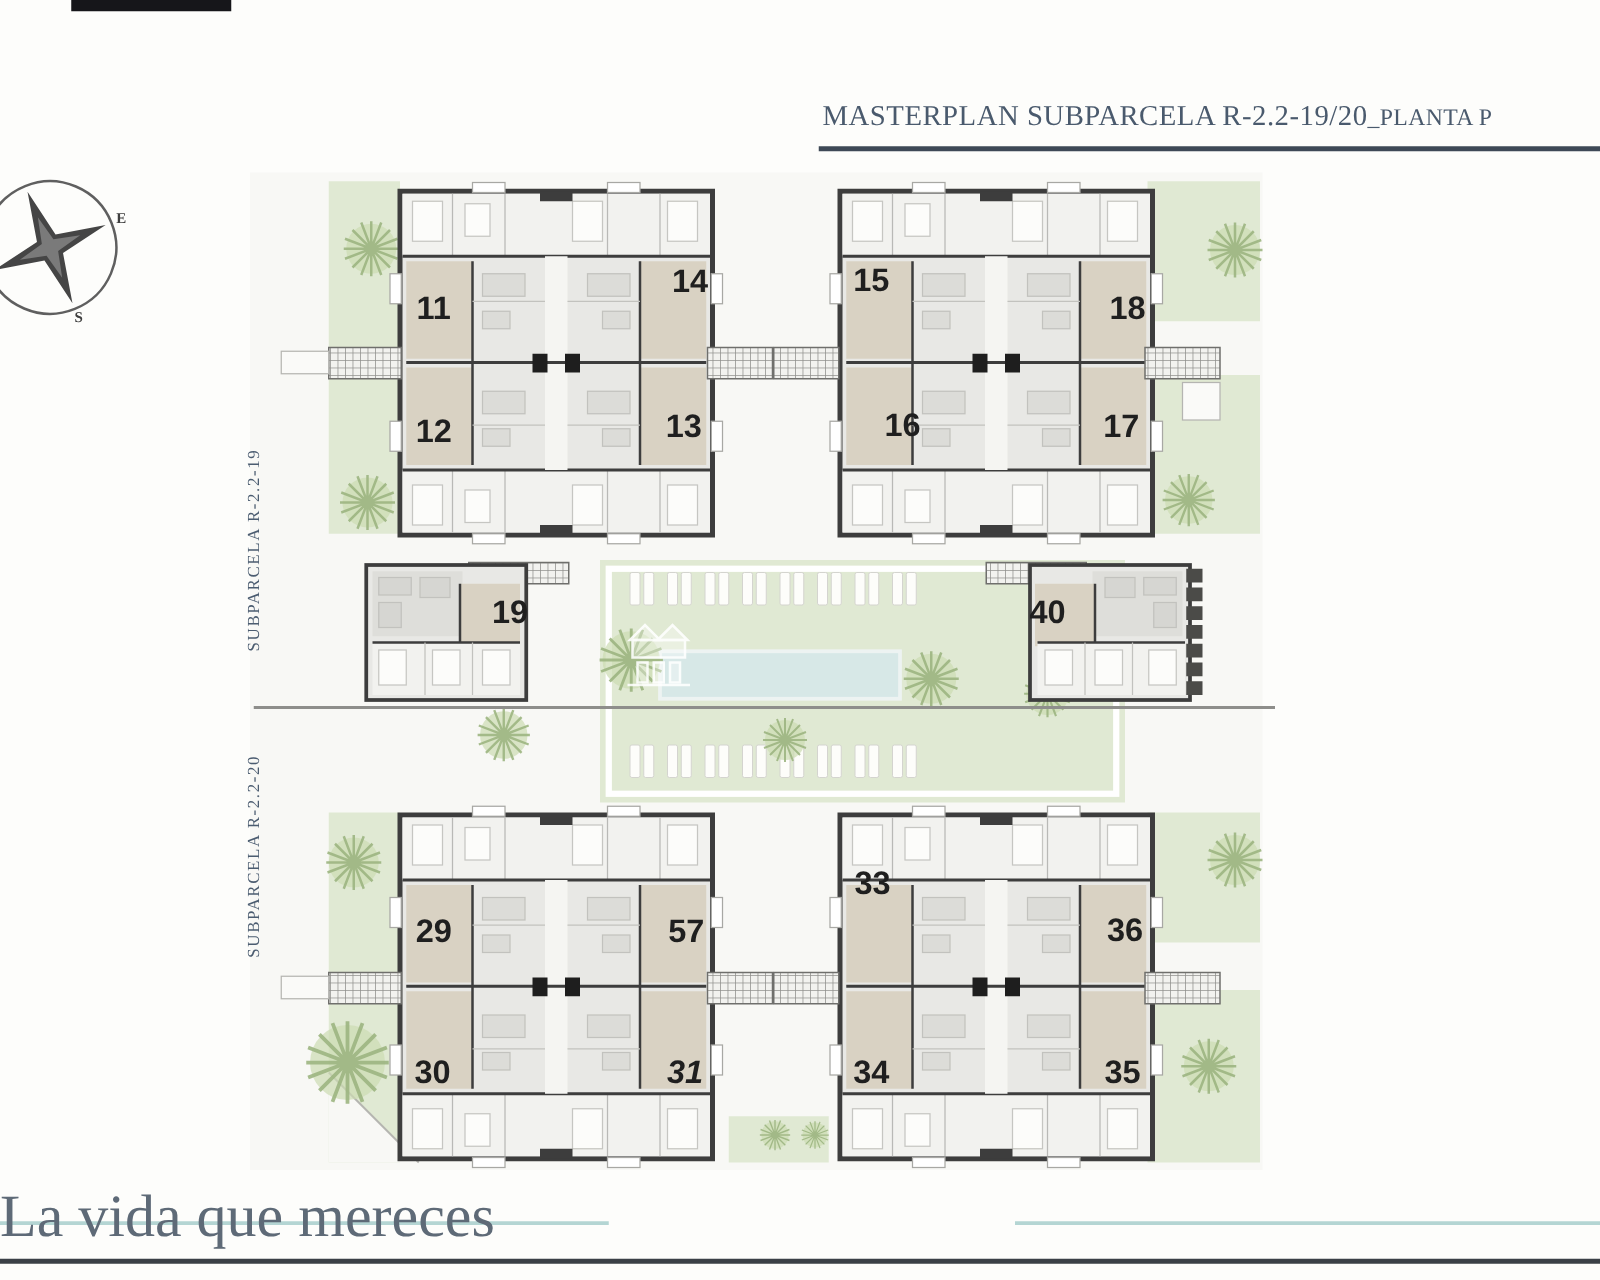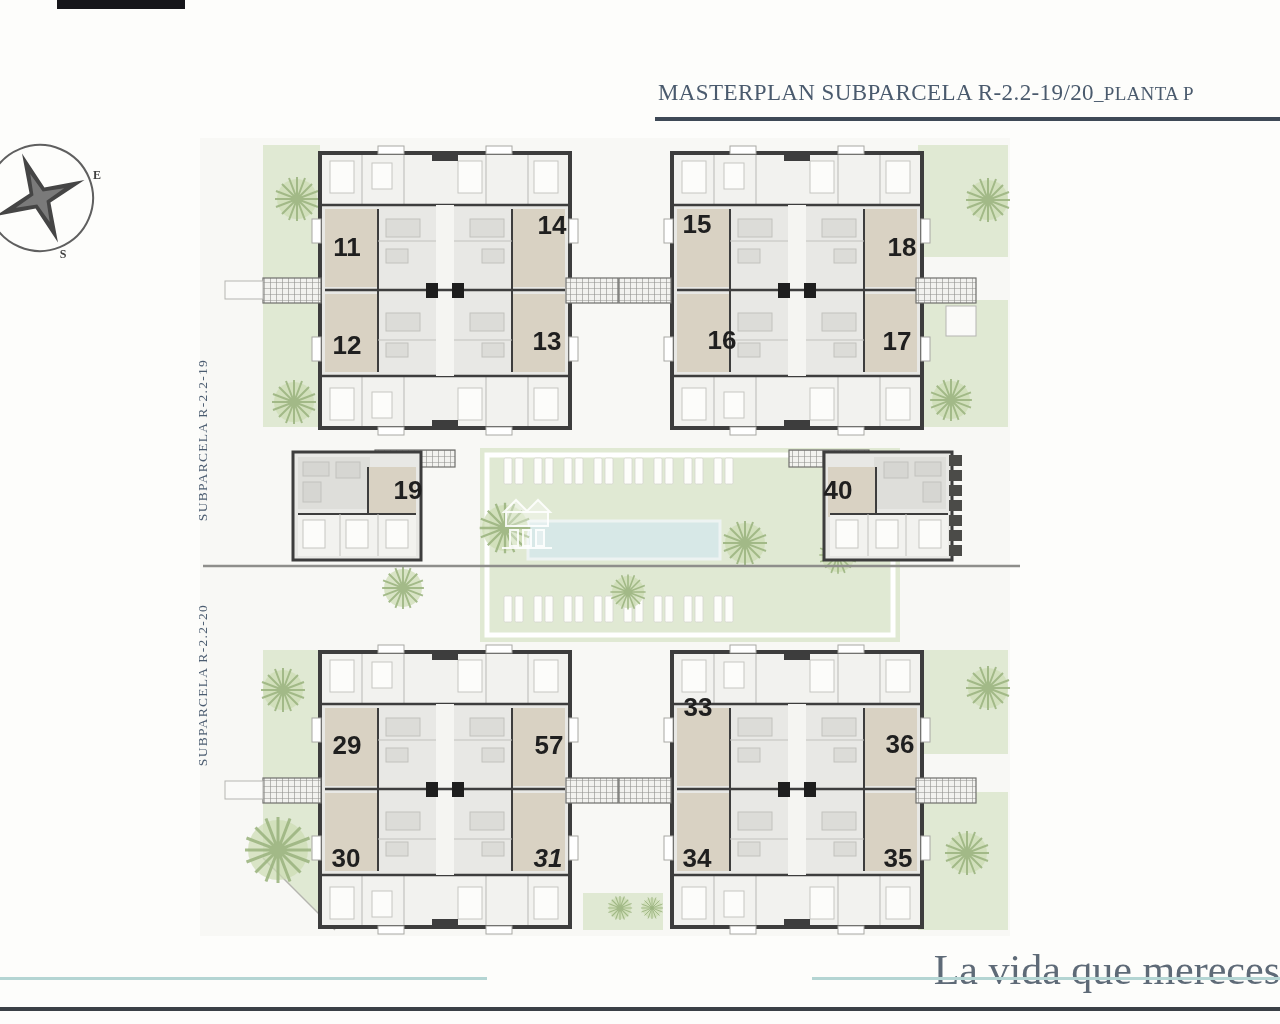--- a/index.html
+++ b/index.html
@@ -14,22 +14,22 @@
   .plan-art{position:absolute;left:0;top:0;}
   .compass-letter{position:absolute;font-family:"Liberation Serif",serif;font-weight:bold;
                   font-size:12px;color:#3f3f3f;transform:translate(-50%,-50%);}
   .vlabel{position:absolute;width:190px;height:16px;text-align:center;transform:rotate(-90deg);
           transform-origin:center;font-family:"Liberation Serif",serif;font-size:13.5px;
           letter-spacing:1.3px;color:#4b5c70;white-space:nowrap;}
   .unit{position:absolute;transform:translate(-50%,-50%);font-weight:bold;font-size:26px;color:#1f1f1f;}
   .watermark{position:absolute;left:500px;top:484px;width:300px;height:72px;display:flex;
              align-items:center;gap:6px;opacity:.92;}
   .watermark-text{color:rgba(255,255,255,.92);font-size:27px;font-weight:bold;letter-spacing:.5px;}
-  .tagline-text{position:absolute;left:0;right:0;top:946px;text-align:right;
-                font-family:"Liberation Serif",serif;font-size:42px;color:#5e6a77;}
+  .tagline-text{position:absolute;left:0;right:0;top:946px;text-align:left;
+                font-family:"Liberation Serif",serif;font-size:48px;color:#5e6a77;}
   .tag-rule{position:absolute;top:977px;height:3px;background:#b4d5d3;}
   .tag-rule.left{left:0;width:487px;}
   .tag-rule.right{left:812px;width:468px;}
   .bottom-rule{position:absolute;left:0;top:1007px;width:1280px;height:4px;background:#3b4046;}
 </style>
 </head>
 <body>
 
 <div class="page">
 

